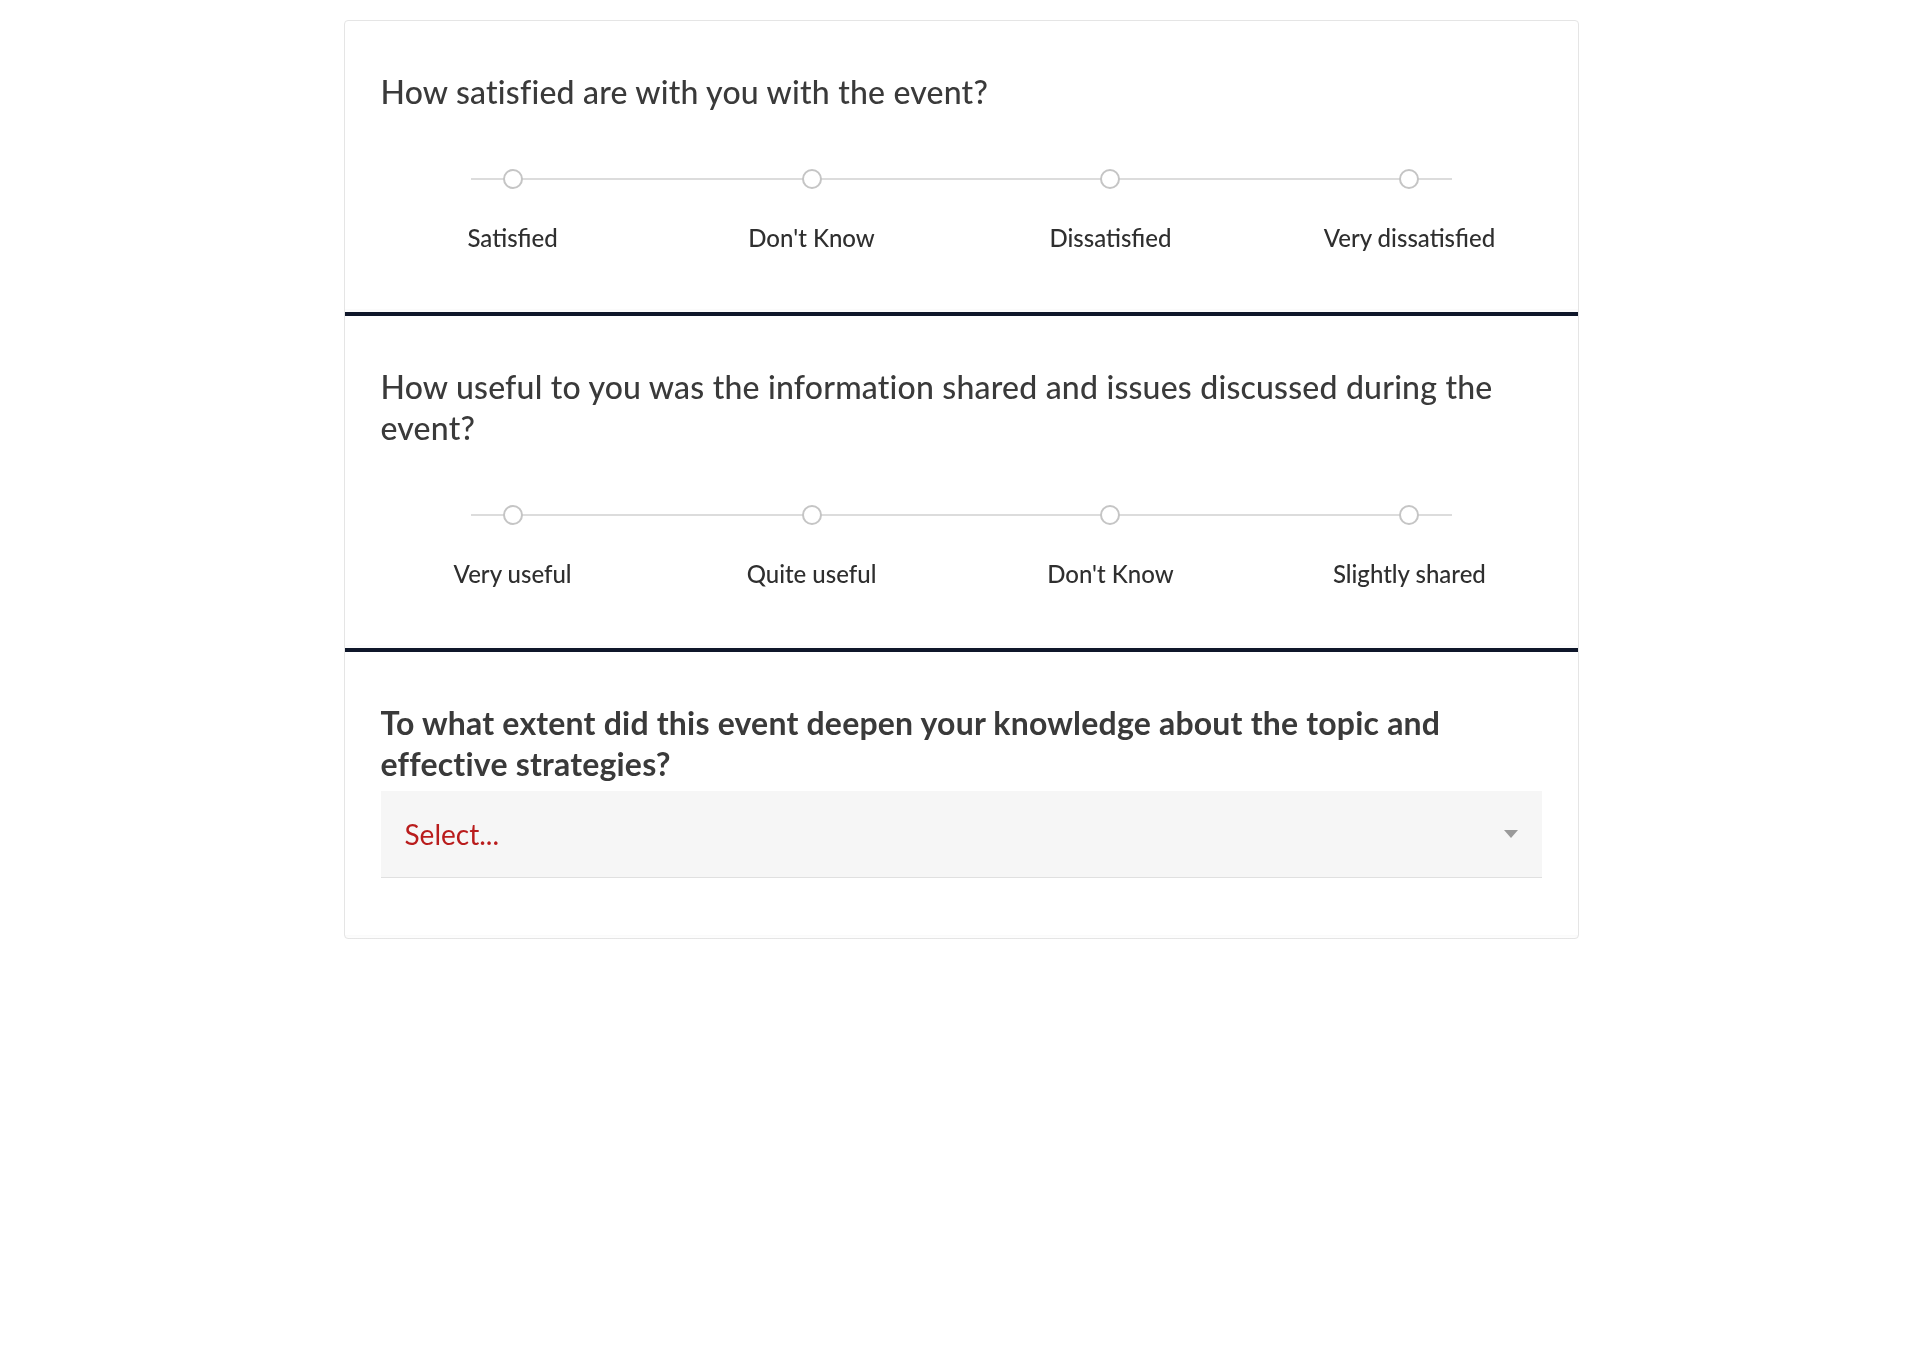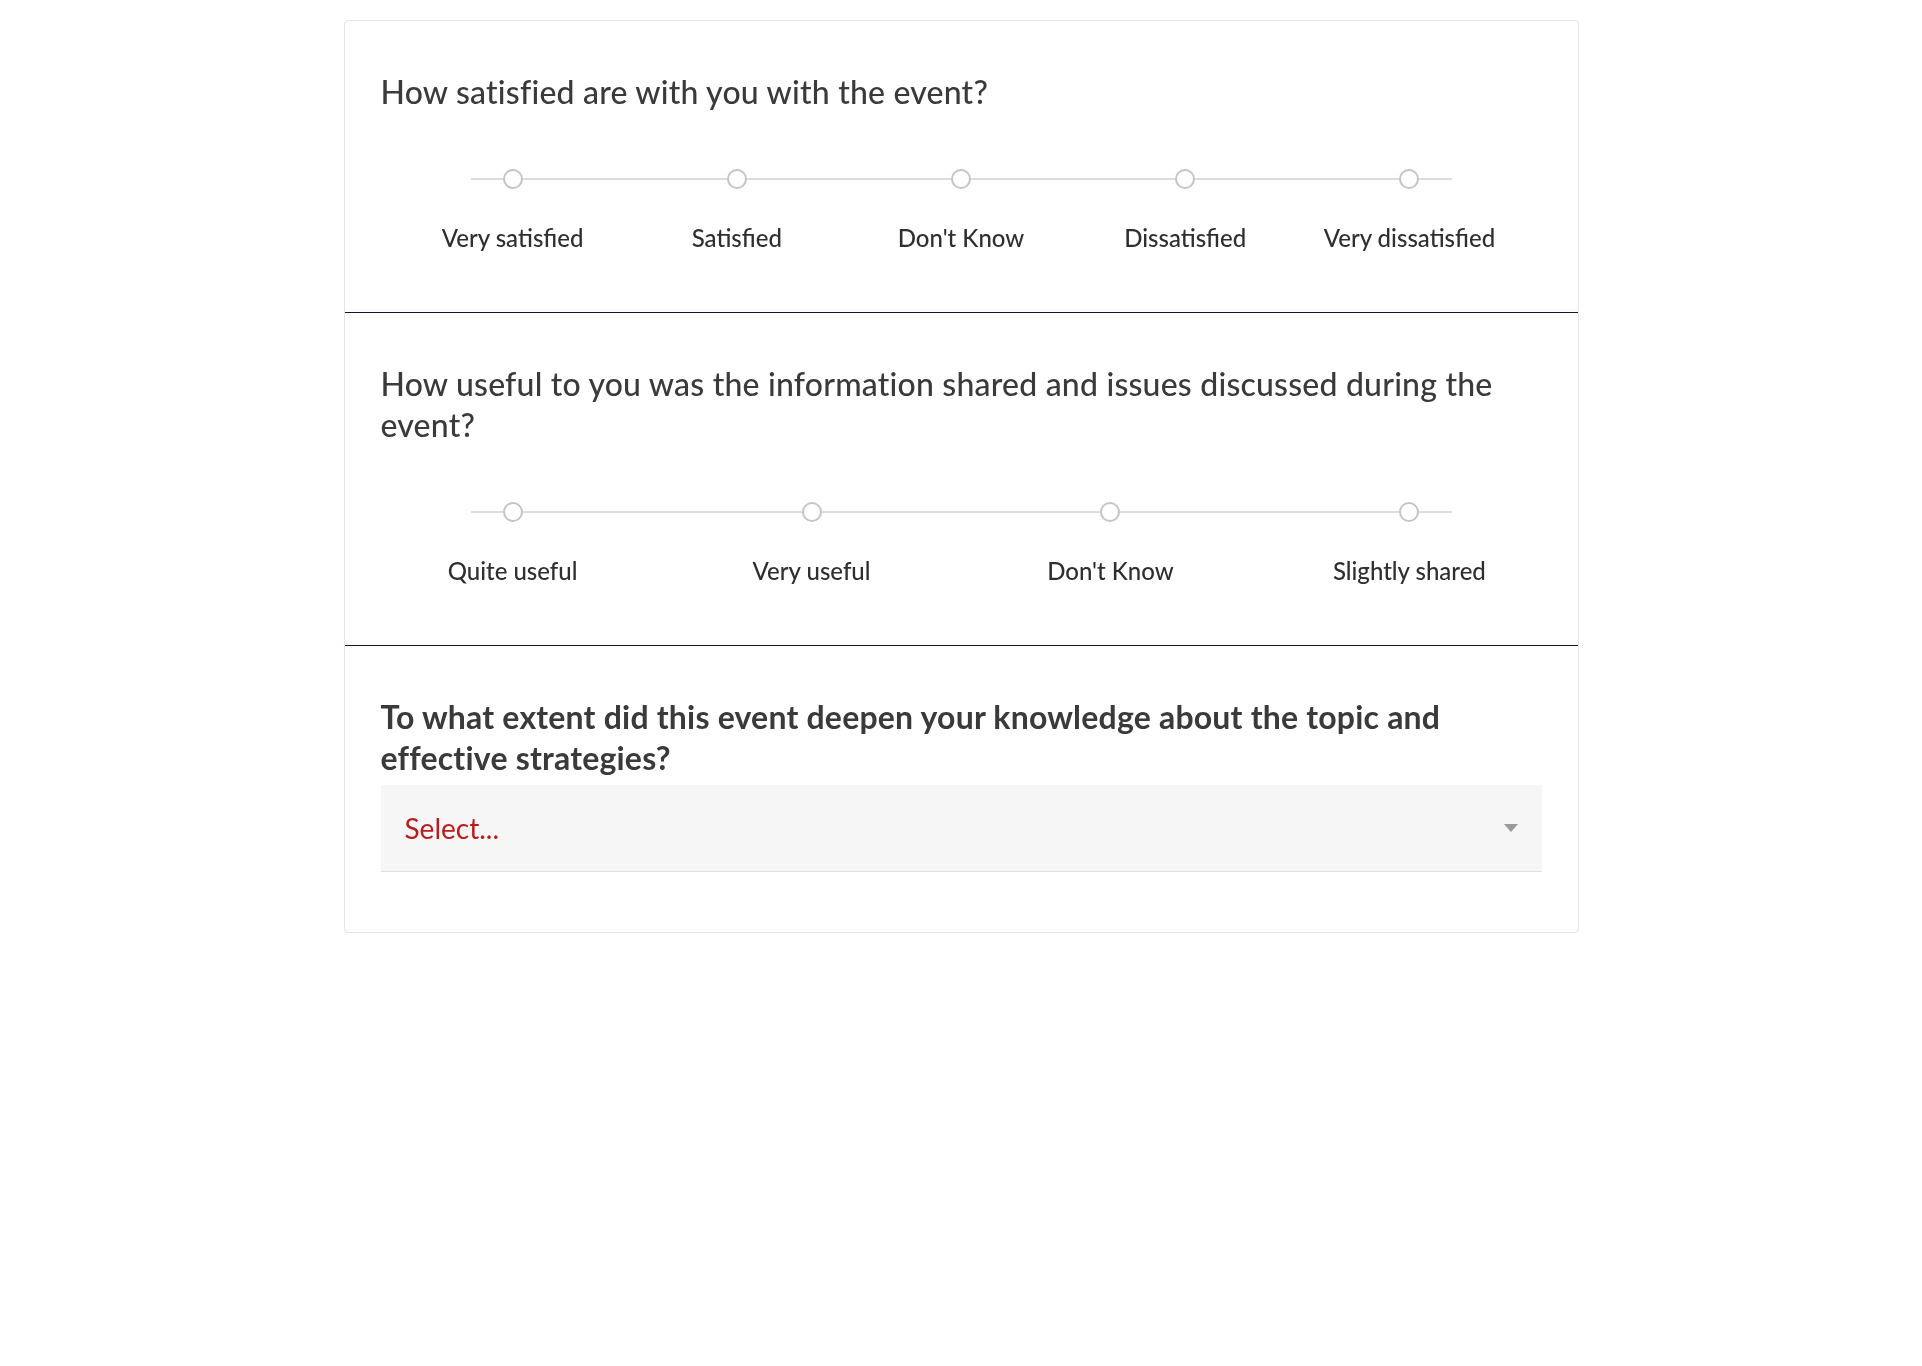--- a/index.html
+++ b/index.html
@@ -11,21 +11,21 @@
   }
   .survey-container {
     width: 1235px;
     margin: 20px auto;
     border: 1px solid #e5e5e5;
     border-radius: 4px;
     background: #ffffff;
   }
   .question-card {
     padding: 50px 36px 60px 36px;
-    border-bottom: 1px solid #0f172a;
+    border-bottom: 4px solid #0f172a;
     position: relative;
   }
   .question-card:last-child { border-bottom: none; }
   .question-card::after {
     content: "";
     position: absolute;
     left: 0; right: 0; bottom: -1px;
     height: 4px;
     background: linear-gradient(to bottom, rgba(0,0,0,0.02), rgba(0,0,0,0));
   }
@@ -104,24 +104,20 @@
 <body>
 
 <div class="survey-container">
 
   <div class="question-card">
     <h2 class="question-title">How satisfied are with you with the event?</h2>
     <div class="likert-row">
       <div class="likert-track"></div>
       <div class="likert-option">
         <div class="likert-dot"></div>
-        <span class="likert-label">Very satisfied</span>
-      </div>
-      <div class="likert-option">
-        <div class="likert-dot"></div>
         <span class="likert-label">Satisfied</span>
       </div>
       <div class="likert-option">
         <div class="likert-dot"></div>
         <span class="likert-label">Don't Know</span>
       </div>
       <div class="likert-option">
         <div class="likert-dot"></div>
         <span class="likert-label">Dissatisfied</span>
       </div>
@@ -131,25 +127,25 @@
       </div>
     </div>
   </div>
 
   <div class="question-card">
     <h2 class="question-title">How useful to you was the information shared and issues discussed during the event?</h2>
     <div class="likert-row">
       <div class="likert-track"></div>
       <div class="likert-option">
         <div class="likert-dot"></div>
-        <span class="likert-label">Quite useful</span>
+        <span class="likert-label">Very useful</span>
       </div>
       <div class="likert-option">
         <div class="likert-dot"></div>
-        <span class="likert-label">Very useful</span>
+        <span class="likert-label">Quite useful</span>
       </div>
       <div class="likert-option">
         <div class="likert-dot"></div>
         <span class="likert-label">Don't Know</span>
       </div>
       <div class="likert-option">
         <div class="likert-dot"></div>
         <span class="likert-label">Slightly shared</span>
       </div>
     </div>

